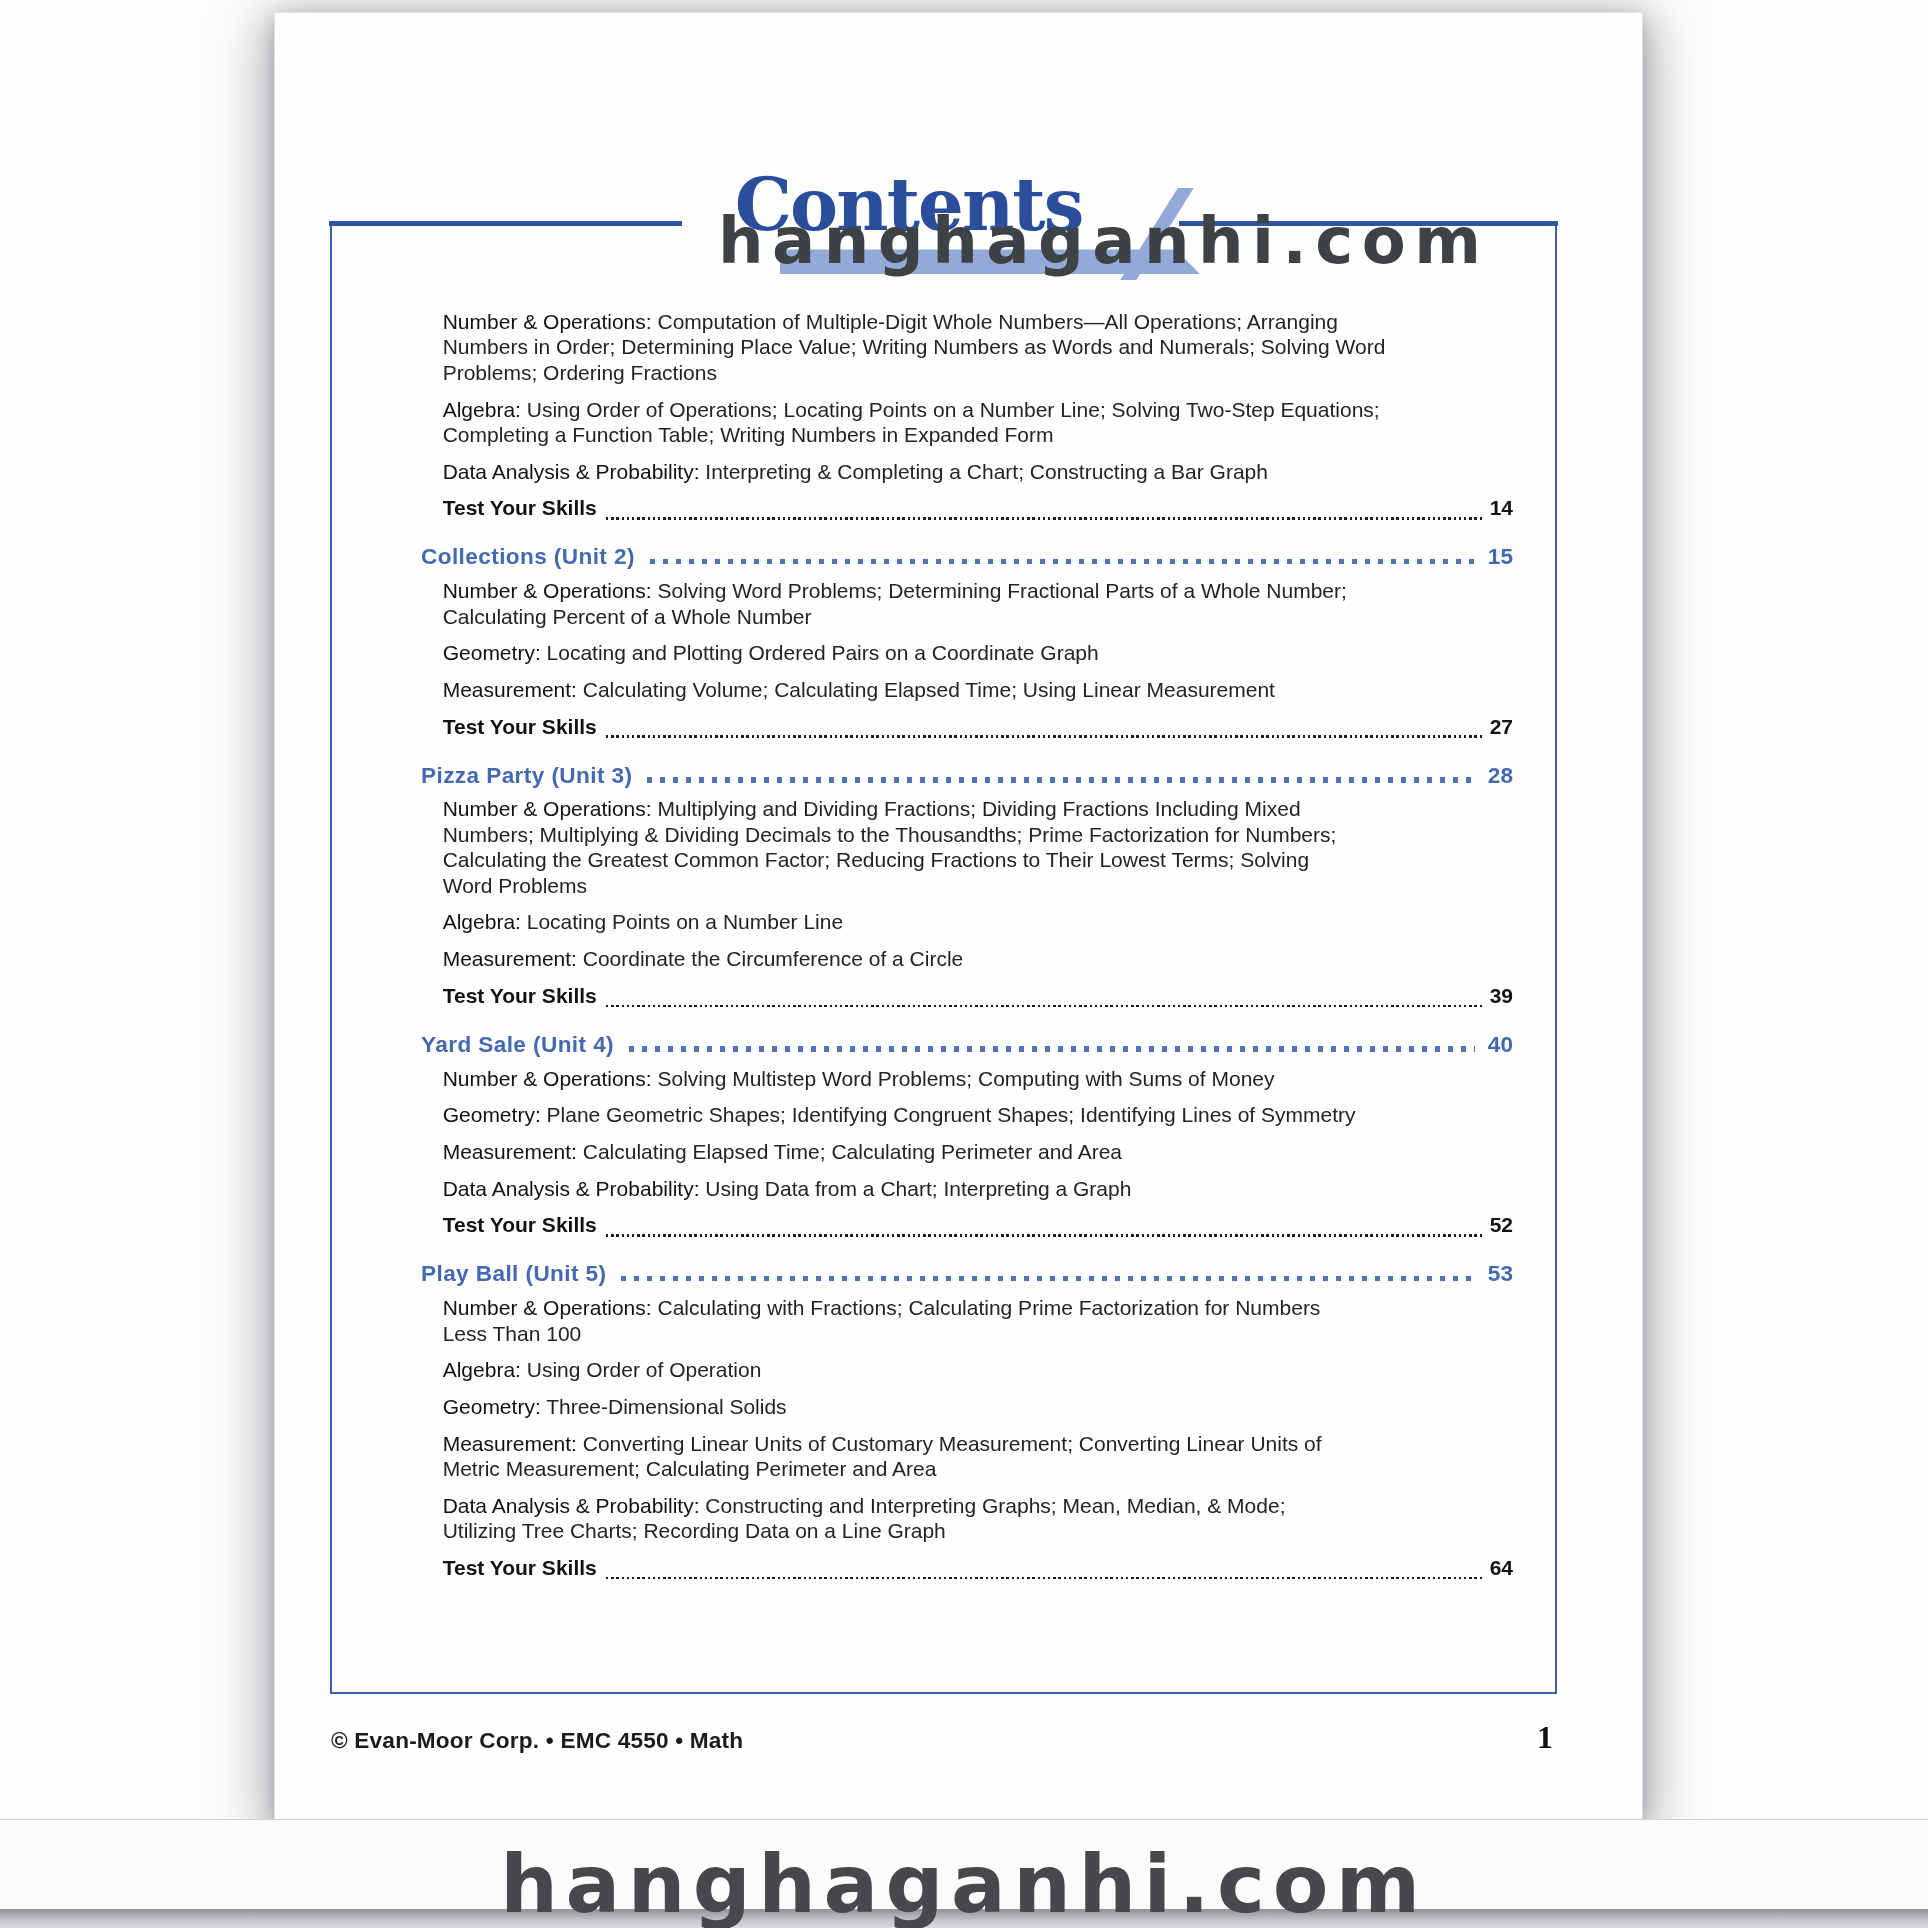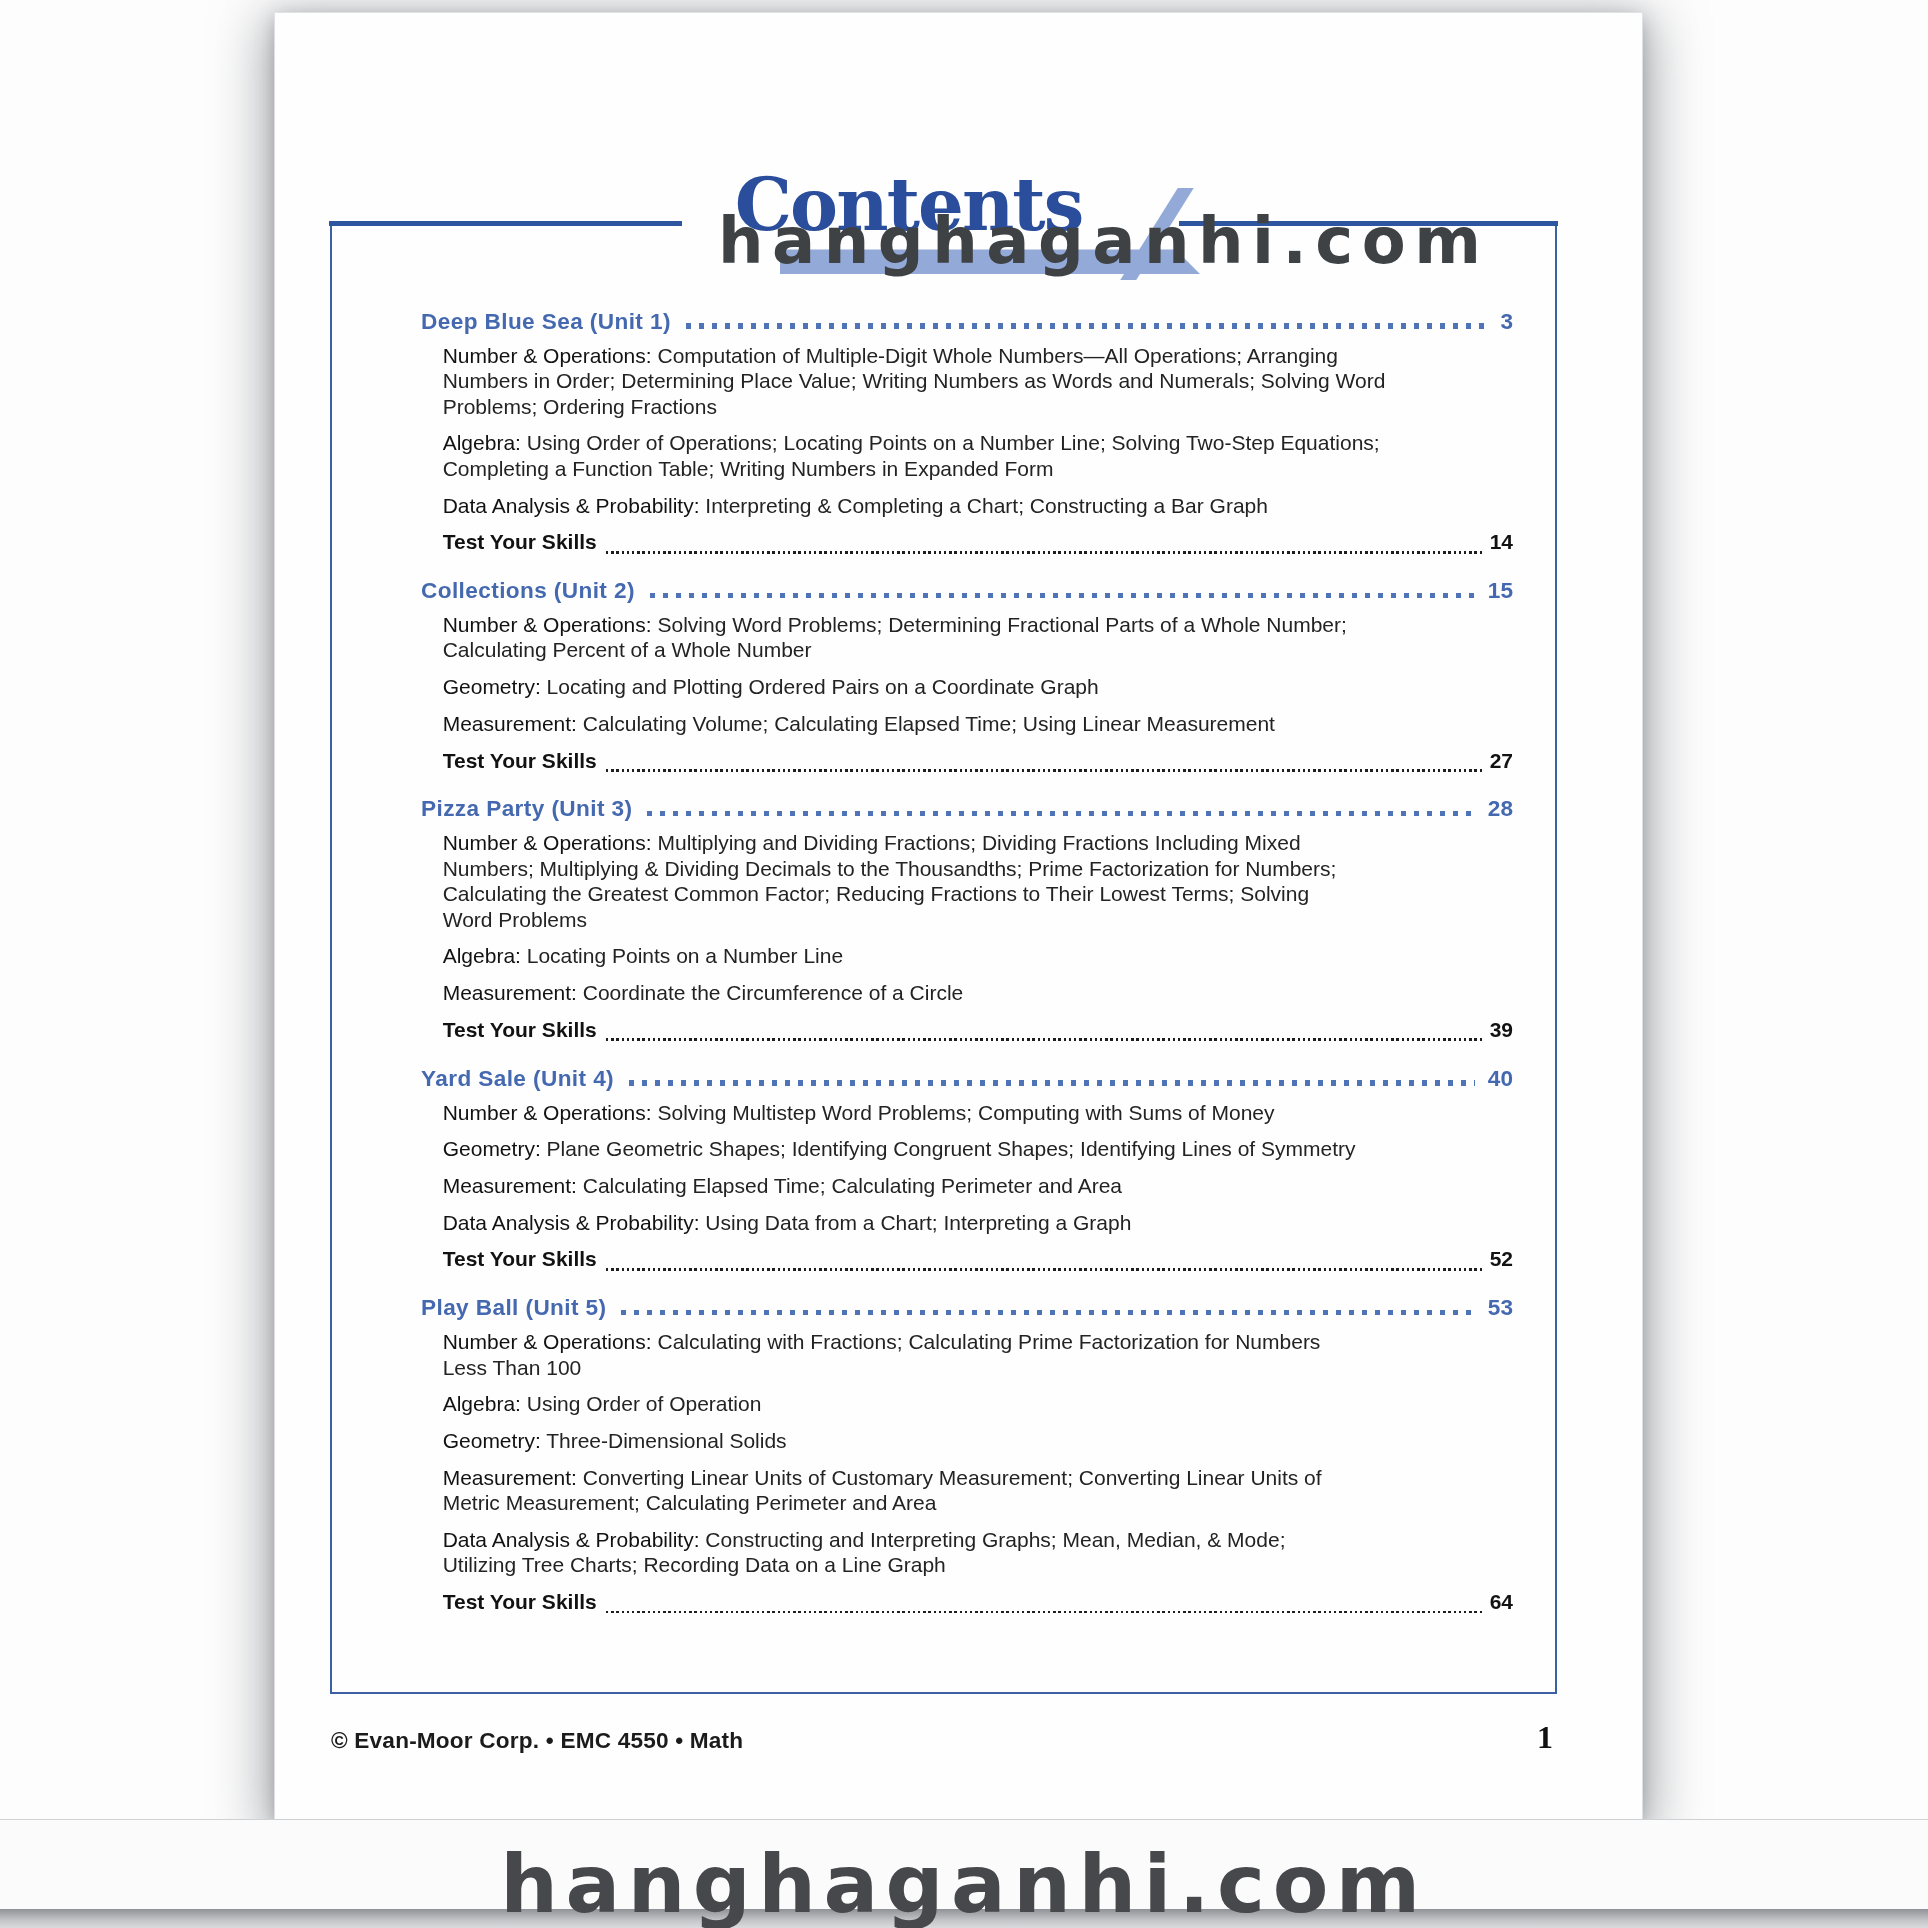--- a/index.html
+++ b/index.html
@@ -95,25 +95,20 @@
 
     <div class="toc-box">
       <div class="topline left"></div>
       <div class="topline right"></div>
       <div class="banner"></div>
       <div class="slash"></div>
       <h1 class="contents-title">Contents</h1>
 
       <div class="toc" id="toc">
           <section class="unit">
-            <div class="unit-row">
-              <span class="unit-title">Deep Blue Sea (Unit 1)</span>
-              <span class="leader unit-leader"></span>
-              <span class="unit-page">3</span>
-            </div>
             <p class="entry"><span class="entry-label">Number &amp; Operations:</span><span class="entry-text"> Computation of Multiple-Digit Whole Numbers—All Operations; Arranging
 Numbers in Order; Determining Place Value; Writing Numbers as Words and Numerals; Solving Word
 Problems; Ordering Fractions</span></p>
             <p class="entry"><span class="entry-label">Algebra:</span><span class="entry-text"> Using Order of Operations; Locating Points on a Number Line; Solving Two-Step Equations;
 Completing a Function Table; Writing Numbers in Expanded Form</span></p>
             <p class="entry"><span class="entry-label">Data Analysis &amp; Probability:</span><span class="entry-text"> Interpreting &amp; Completing a Chart; Constructing a Bar Graph</span></p>
             <div class="skills-row">
               <span class="skills-label">Test Your Skills</span>
               <span class="leader skills-leader"></span>
               <span class="skills-page">14</span>

